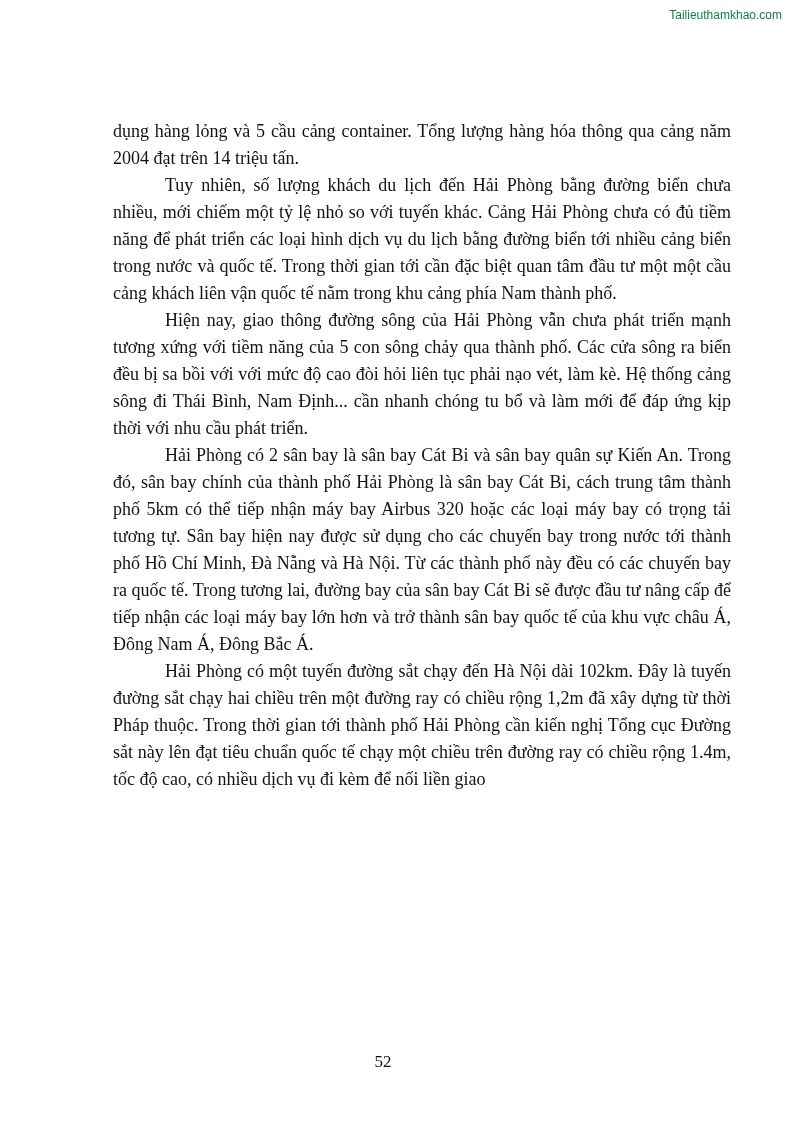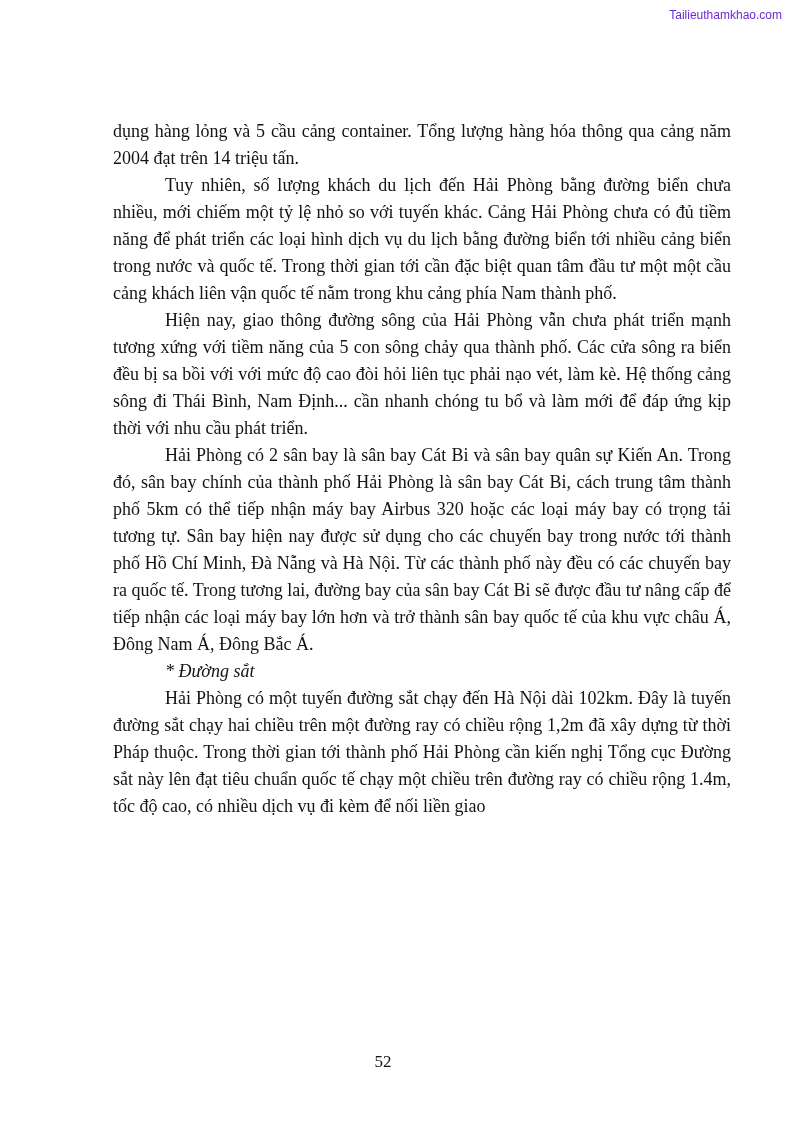--- a/index.html
+++ b/index.html
@@ -15,21 +15,21 @@
     overflow: hidden;
     font-family: "Liberation Serif", "DejaVu Serif", serif;
     color: #131313;
   }
   .watermark {
     position: absolute;
     top: 8px;
     right: 12px;
     font-family: "Liberation Sans", "DejaVu Sans", sans-serif;
     font-size: 12px;
-    color: #6d28d9;
+    color: #15803d;
   }
   .content {
     position: absolute;
     left: 113px;
     top: 118px;
     width: 618px;
     font-size: 18px;
     line-height: 27px;
   }
   .para {
@@ -68,21 +68,20 @@
     <p class="para no-indent">dụng hàng lỏng và 5 cầu cảng container. Tổng lượng hàng hóa thông qua cảng năm 2004 đạt trên 14 triệu tấn.</p>
 
     <p class="para">Tuy nhiên, số lượng khách du lịch đến Hải Phòng bằng đường biển chưa nhiều, mới chiếm một tỷ lệ nhỏ so với tuyến khác. Cảng Hải Phòng chưa có đủ tiềm năng để phát triển các loại hình dịch vụ du lịch bằng đường biển tới nhiều cảng biển trong nước và quốc tế. Trong thời gian tới cần đặc biệt quan tâm đầu tư một một cầu cảng khách liên vận quốc tế nằm trong khu cảng phía Nam thành phố.</p>
 
 
     <p class="para">Hiện nay, giao thông đường sông của Hải Phòng vẫn chưa phát triển mạnh tương xứng với tiềm năng của 5 con sông chảy qua thành phố. Các cửa sông ra biển đều bị sa bồi với với mức độ cao đòi hỏi liên tục phải nạo vét, làm kè. Hệ thống cảng sông đi Thái Bình, Nam Định... cần nhanh chóng tu bổ và làm mới để đáp ứng kịp thời với nhu cầu phát triển.</p>
 
 
     <p class="para">Hải Phòng có 2 sân bay là sân bay Cát Bi và sân bay quân sự Kiến An. Trong đó, sân bay chính của thành phố Hải Phòng là sân bay Cát Bi, cách trung tâm thành phố 5km có thể tiếp nhận máy bay Airbus 320 hoặc các loại máy bay có trọng tải tương tự. Sân bay hiện nay được sử dụng cho các chuyến bay trong nước tới thành phố Hồ Chí Minh, Đà Nẵng và Hà Nội. Từ các thành phố này đều có các chuyến bay ra quốc tế. Trong tương lai, đường bay của sân bay Cát Bi sẽ được đầu tư nâng cấp để tiếp nhận các loại máy bay lớn hơn và trở thành sân bay quốc tế của khu vực châu Á, Đông Nam Á, Đông Bắc Á.</p>
 
-    <p class="heading">* Đường sắt</p>
 
     <p class="para">Hải Phòng có một tuyến đường sắt chạy đến Hà Nội dài 102km. Đây là tuyến đường sắt chạy hai chiều trên một đường ray có chiều rộng 1,2m đã xây dựng từ thời Pháp thuộc. Trong thời gian tới thành phố Hải Phòng cần kiến nghị Tổng cục Đường sắt này lên đạt tiêu chuẩn quốc tế chạy một chiều trên đường ray có chiều rộng 1.4m, tốc độ cao, có nhiều dịch vụ đi kèm để nối liền giao</p>
 
   </div>
 
   <div class="page-number">52</div>
 
 </div>
 
 </body></html>

